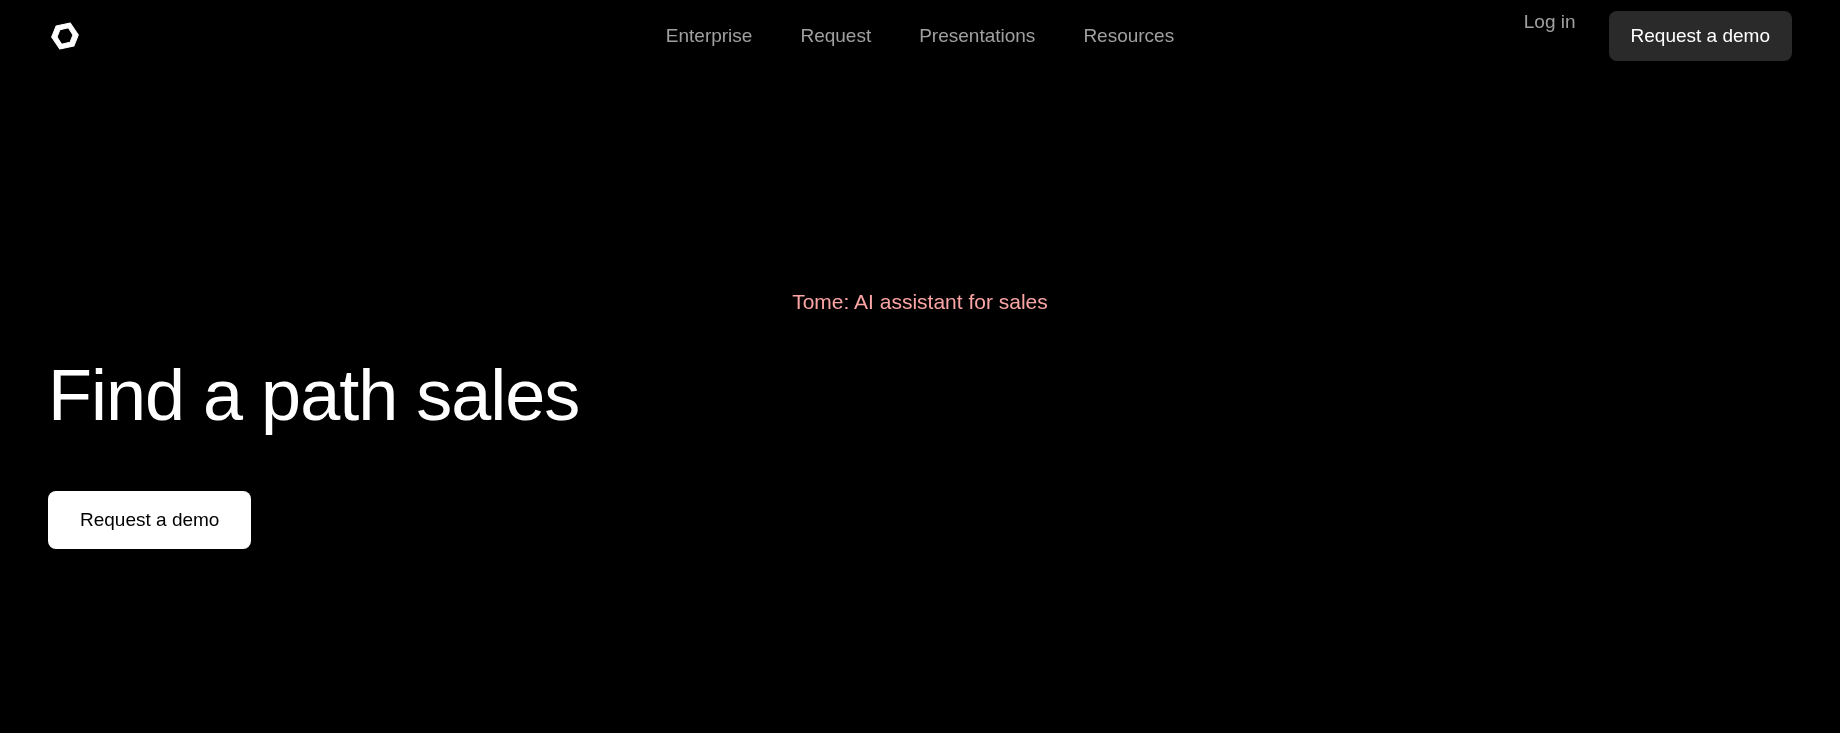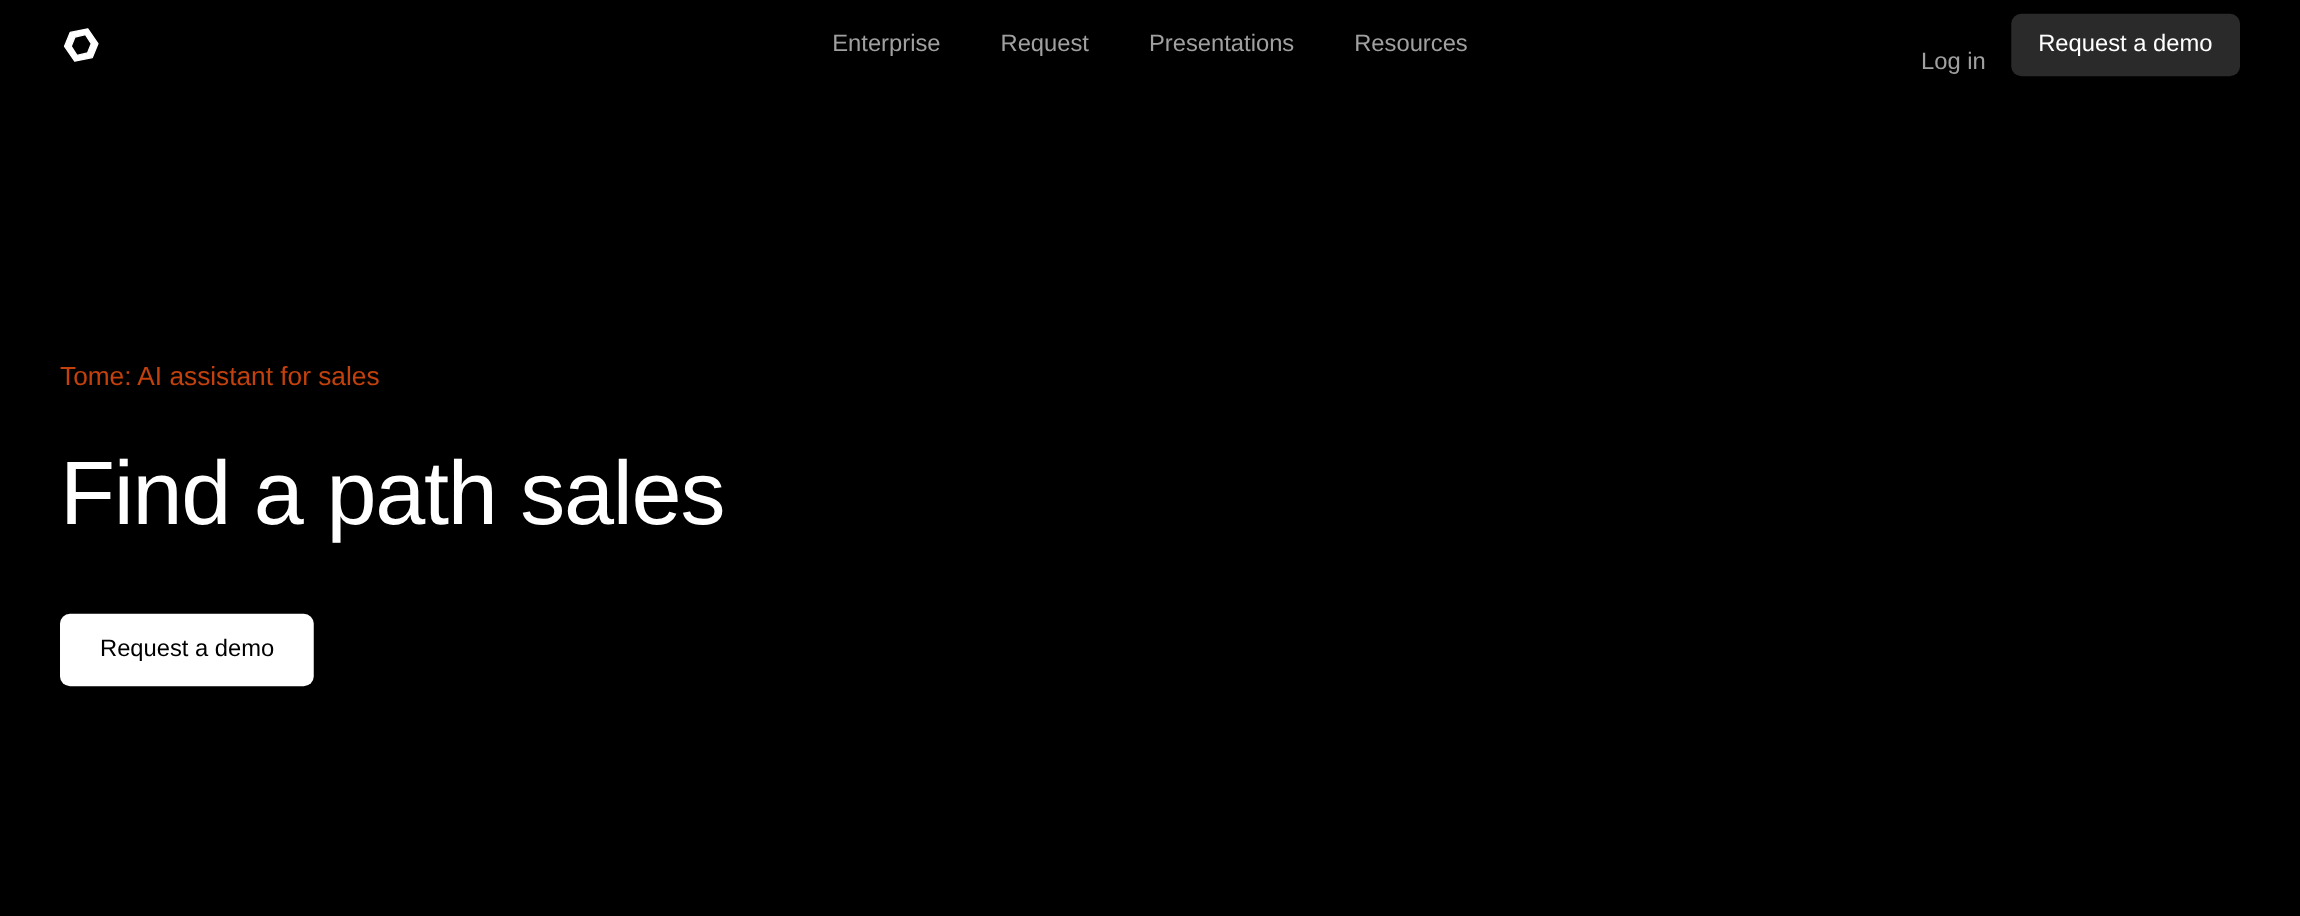--- a/index.html
+++ b/index.html
@@ -34,45 +34,46 @@
       transform: translateX(-50%);
     }
     .nav-link {
       color: #a0a0a0;
       font-size: 19px;
       text-decoration: none;
       cursor: pointer;
     }
     .nav-right {
       display: flex;
-      align-items: flex-end;
-      gap: 20px;
+      align-items: flex-start;
+      gap: 33px;
     }
     .login-link {
       color: #a0a0a0;
       font-size: 19px;
       text-decoration: none;
       cursor: pointer;
     }
     .demo-button-header {
       background-color: #2a2a2a;
       color: #ffffff;
       border: none;
       padding: 14px 22px;
       border-radius: 8px;
       font-size: 19px;
       cursor: pointer;
     }
     .hero {
       padding: 218px 48px 0 48px;
     }
     .hero-subtitle {
-      color: #c2410c;
+      color: #fca5a5;
       font-size: 21px;
       margin-bottom: 40px;
+      text-align: center;
     }
     .hero-title {
       color: #ffffff;
       font-size: 72px;
       font-weight: 400;
       line-height: 1.15;
       letter-spacing: -1px;
       margin-bottom: 54px;
     }
     .demo-button-hero {

